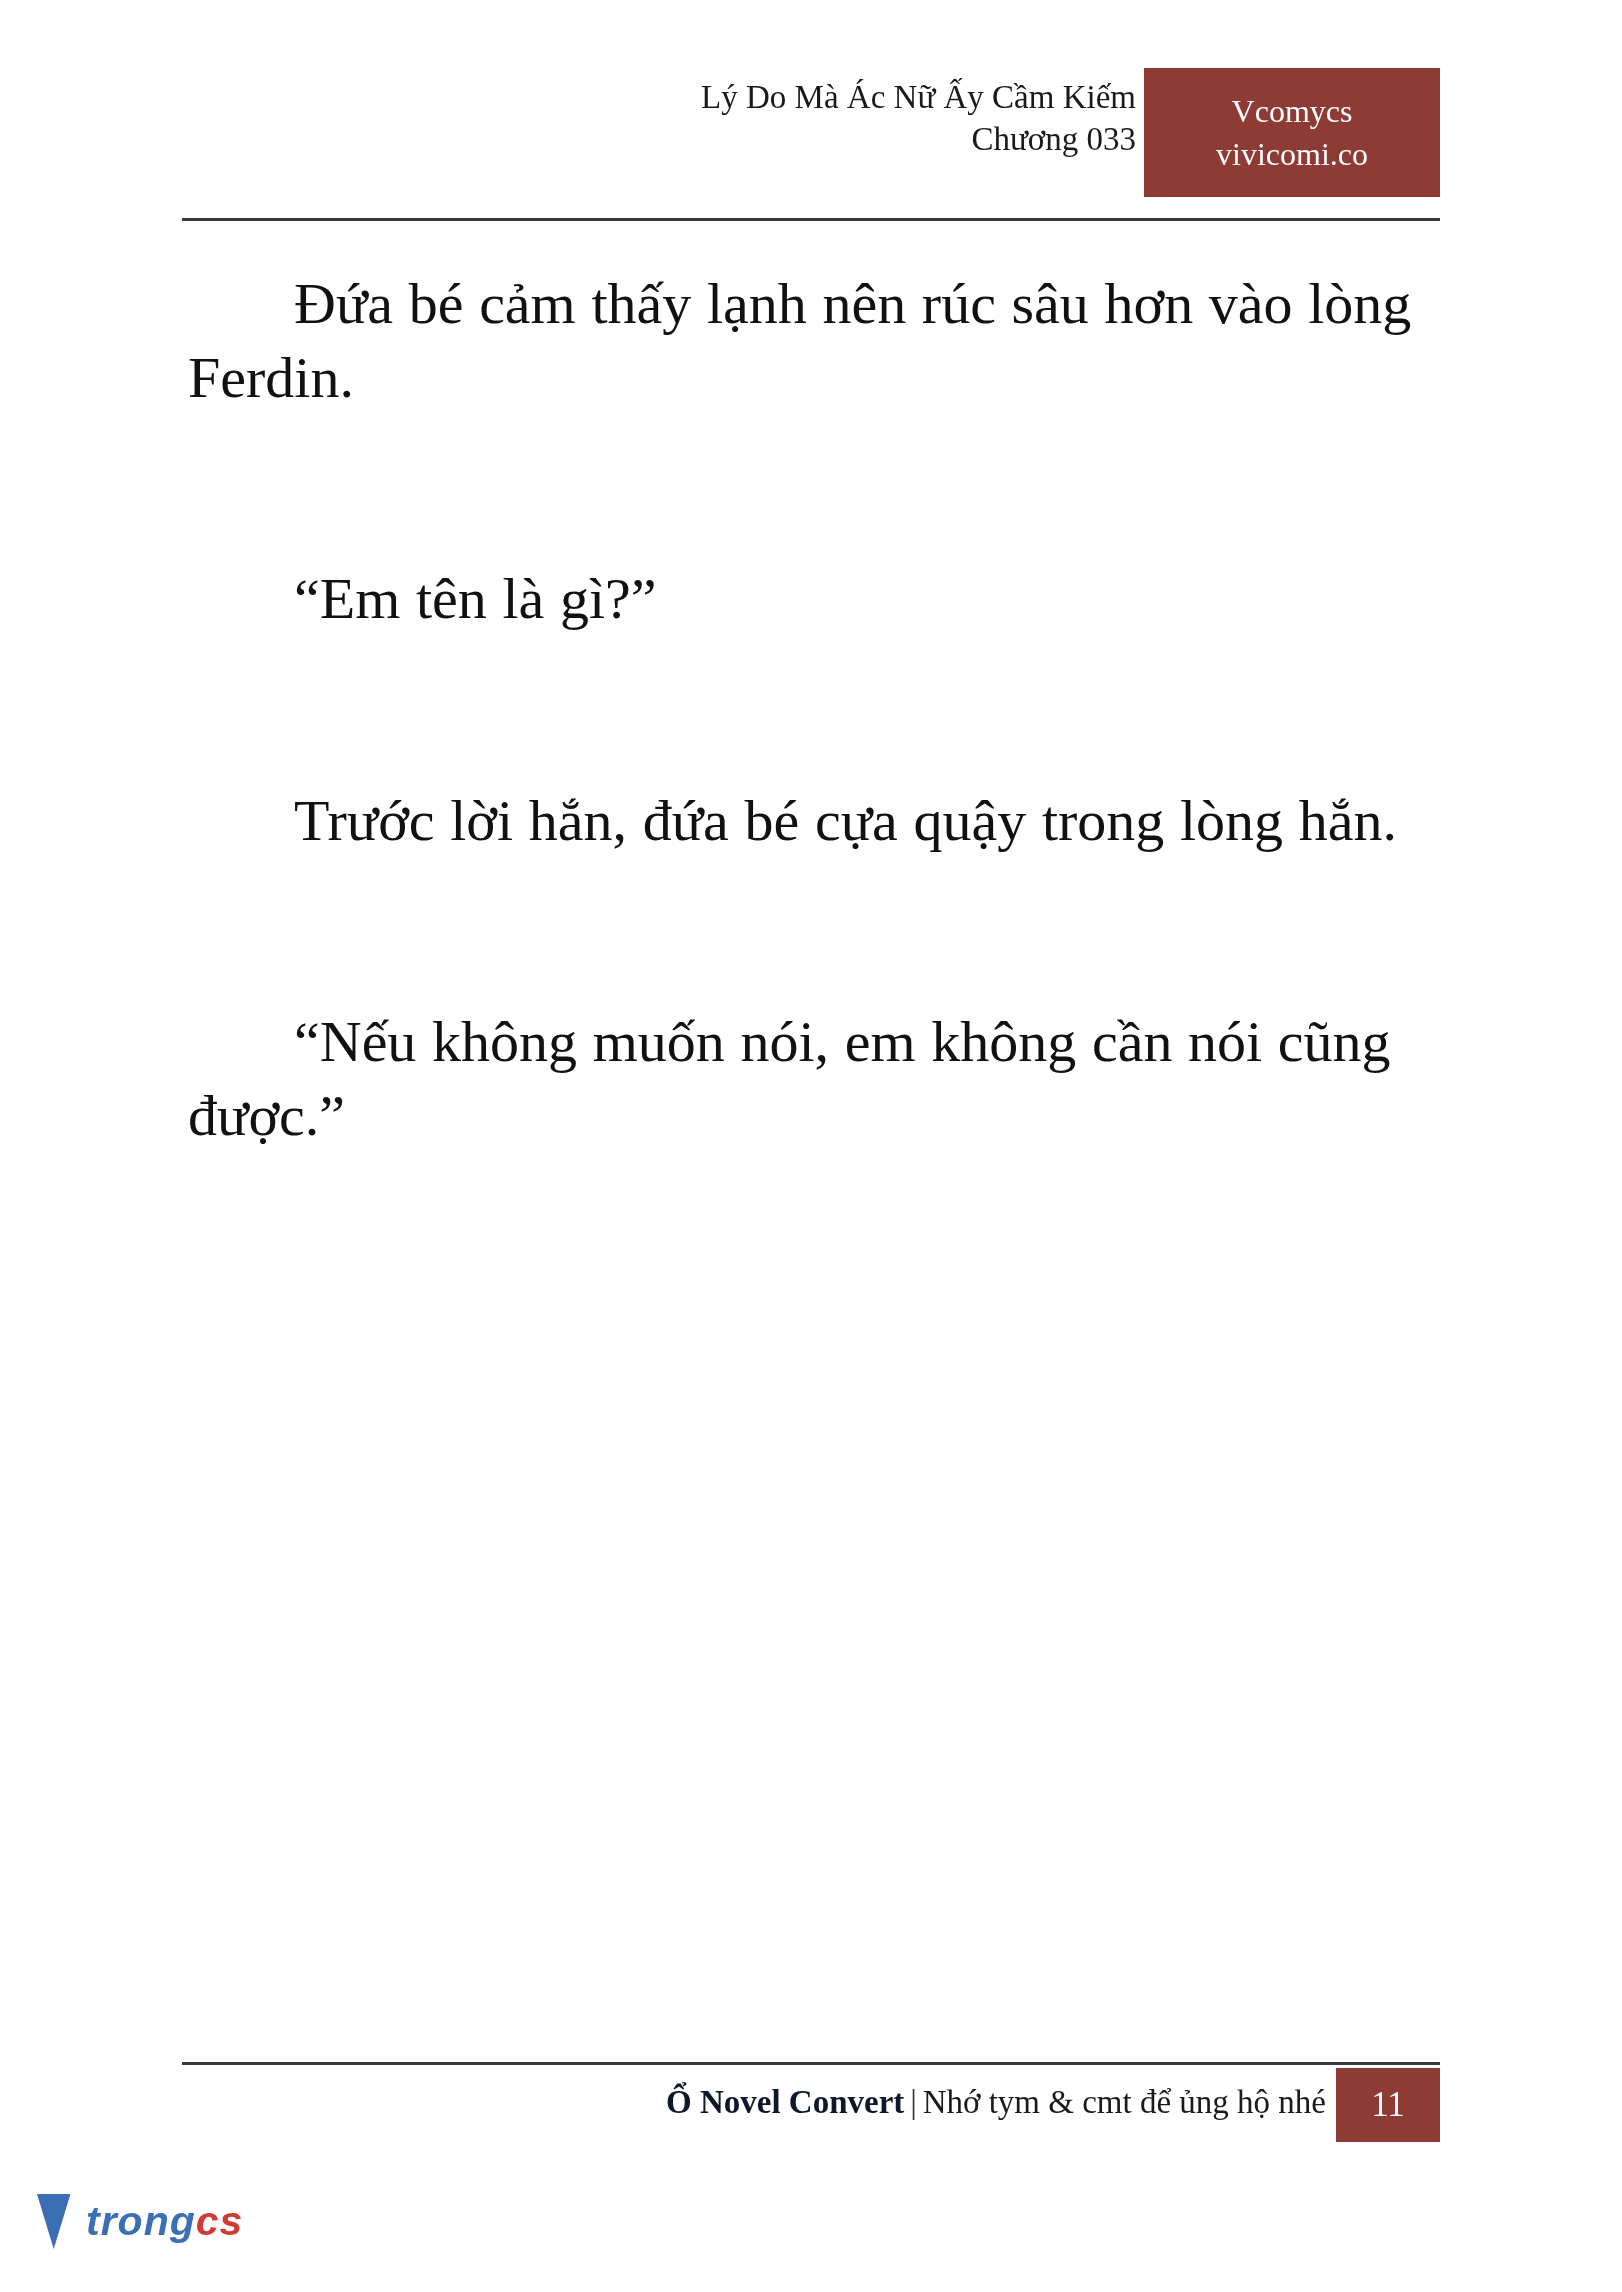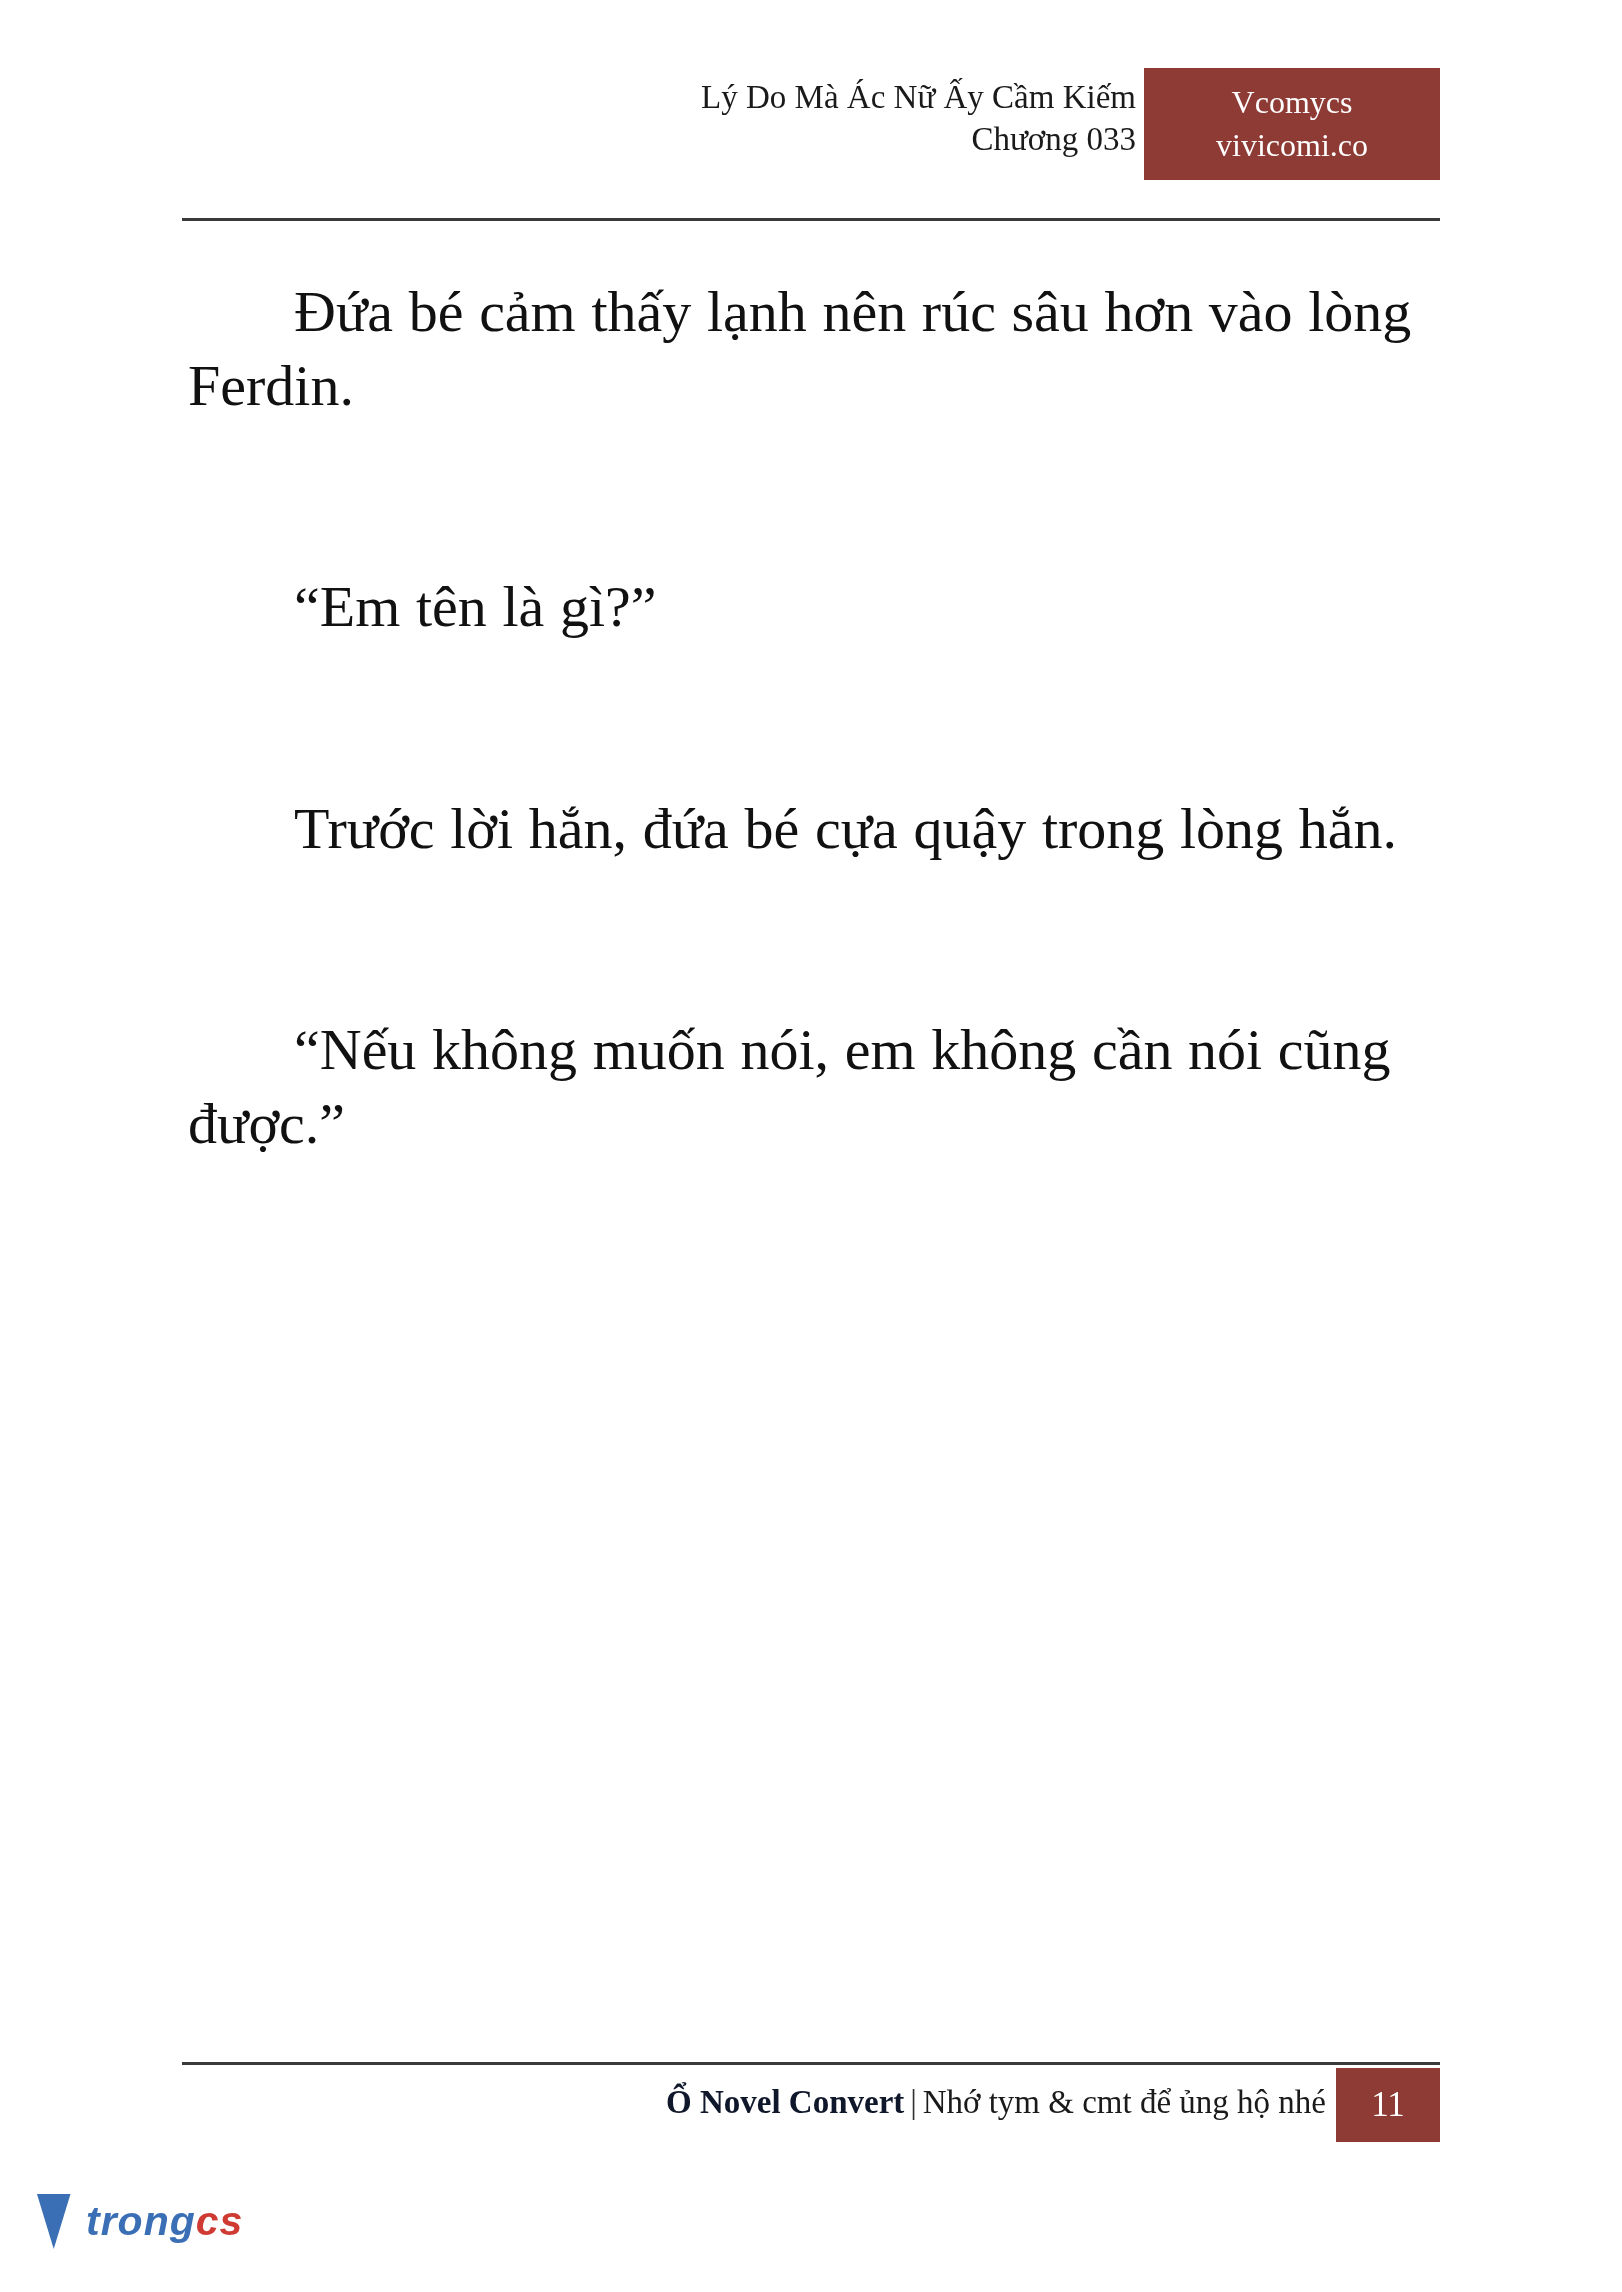--- a/index.html
+++ b/index.html
@@ -49,21 +49,21 @@
     font-family: "Liberation Serif", serif;
     font-size: 33px;
     color: #1a1a1a;
     white-space: nowrap;
   }
   .header-badge {
     position: absolute;
     right: 0;
     top: -7.8px;
     width: 296px;
-    height: 112px;
+    height: 129px;
     background: #8e3b36;
     display: flex;
     flex-direction: column;
     align-items: center;
     justify-content: center;
     box-sizing: border-box;
   }
   .header-badge div {
     color: #ffffff;
     font-family: "Liberation Serif", serif;
@@ -86,21 +86,21 @@
     left: 188px;
     top: 263px;
     width: 1251px;
   }
   .para {
     font-family: "Liberation Serif", serif;
     font-size: 58px;
     line-height: 1.28;
     color: #111111;
     text-indent: 106px;
-    margin: 12px 0 71px 0;
+    margin: 4px 0 71px 0;
     word-spacing: 0.02em;
   }
   .para.justify {
     text-align: justify;
     text-align-last: left;
   }
   .gap-xl { margin-bottom: 147px; }
 
   
   .footer-rule {

